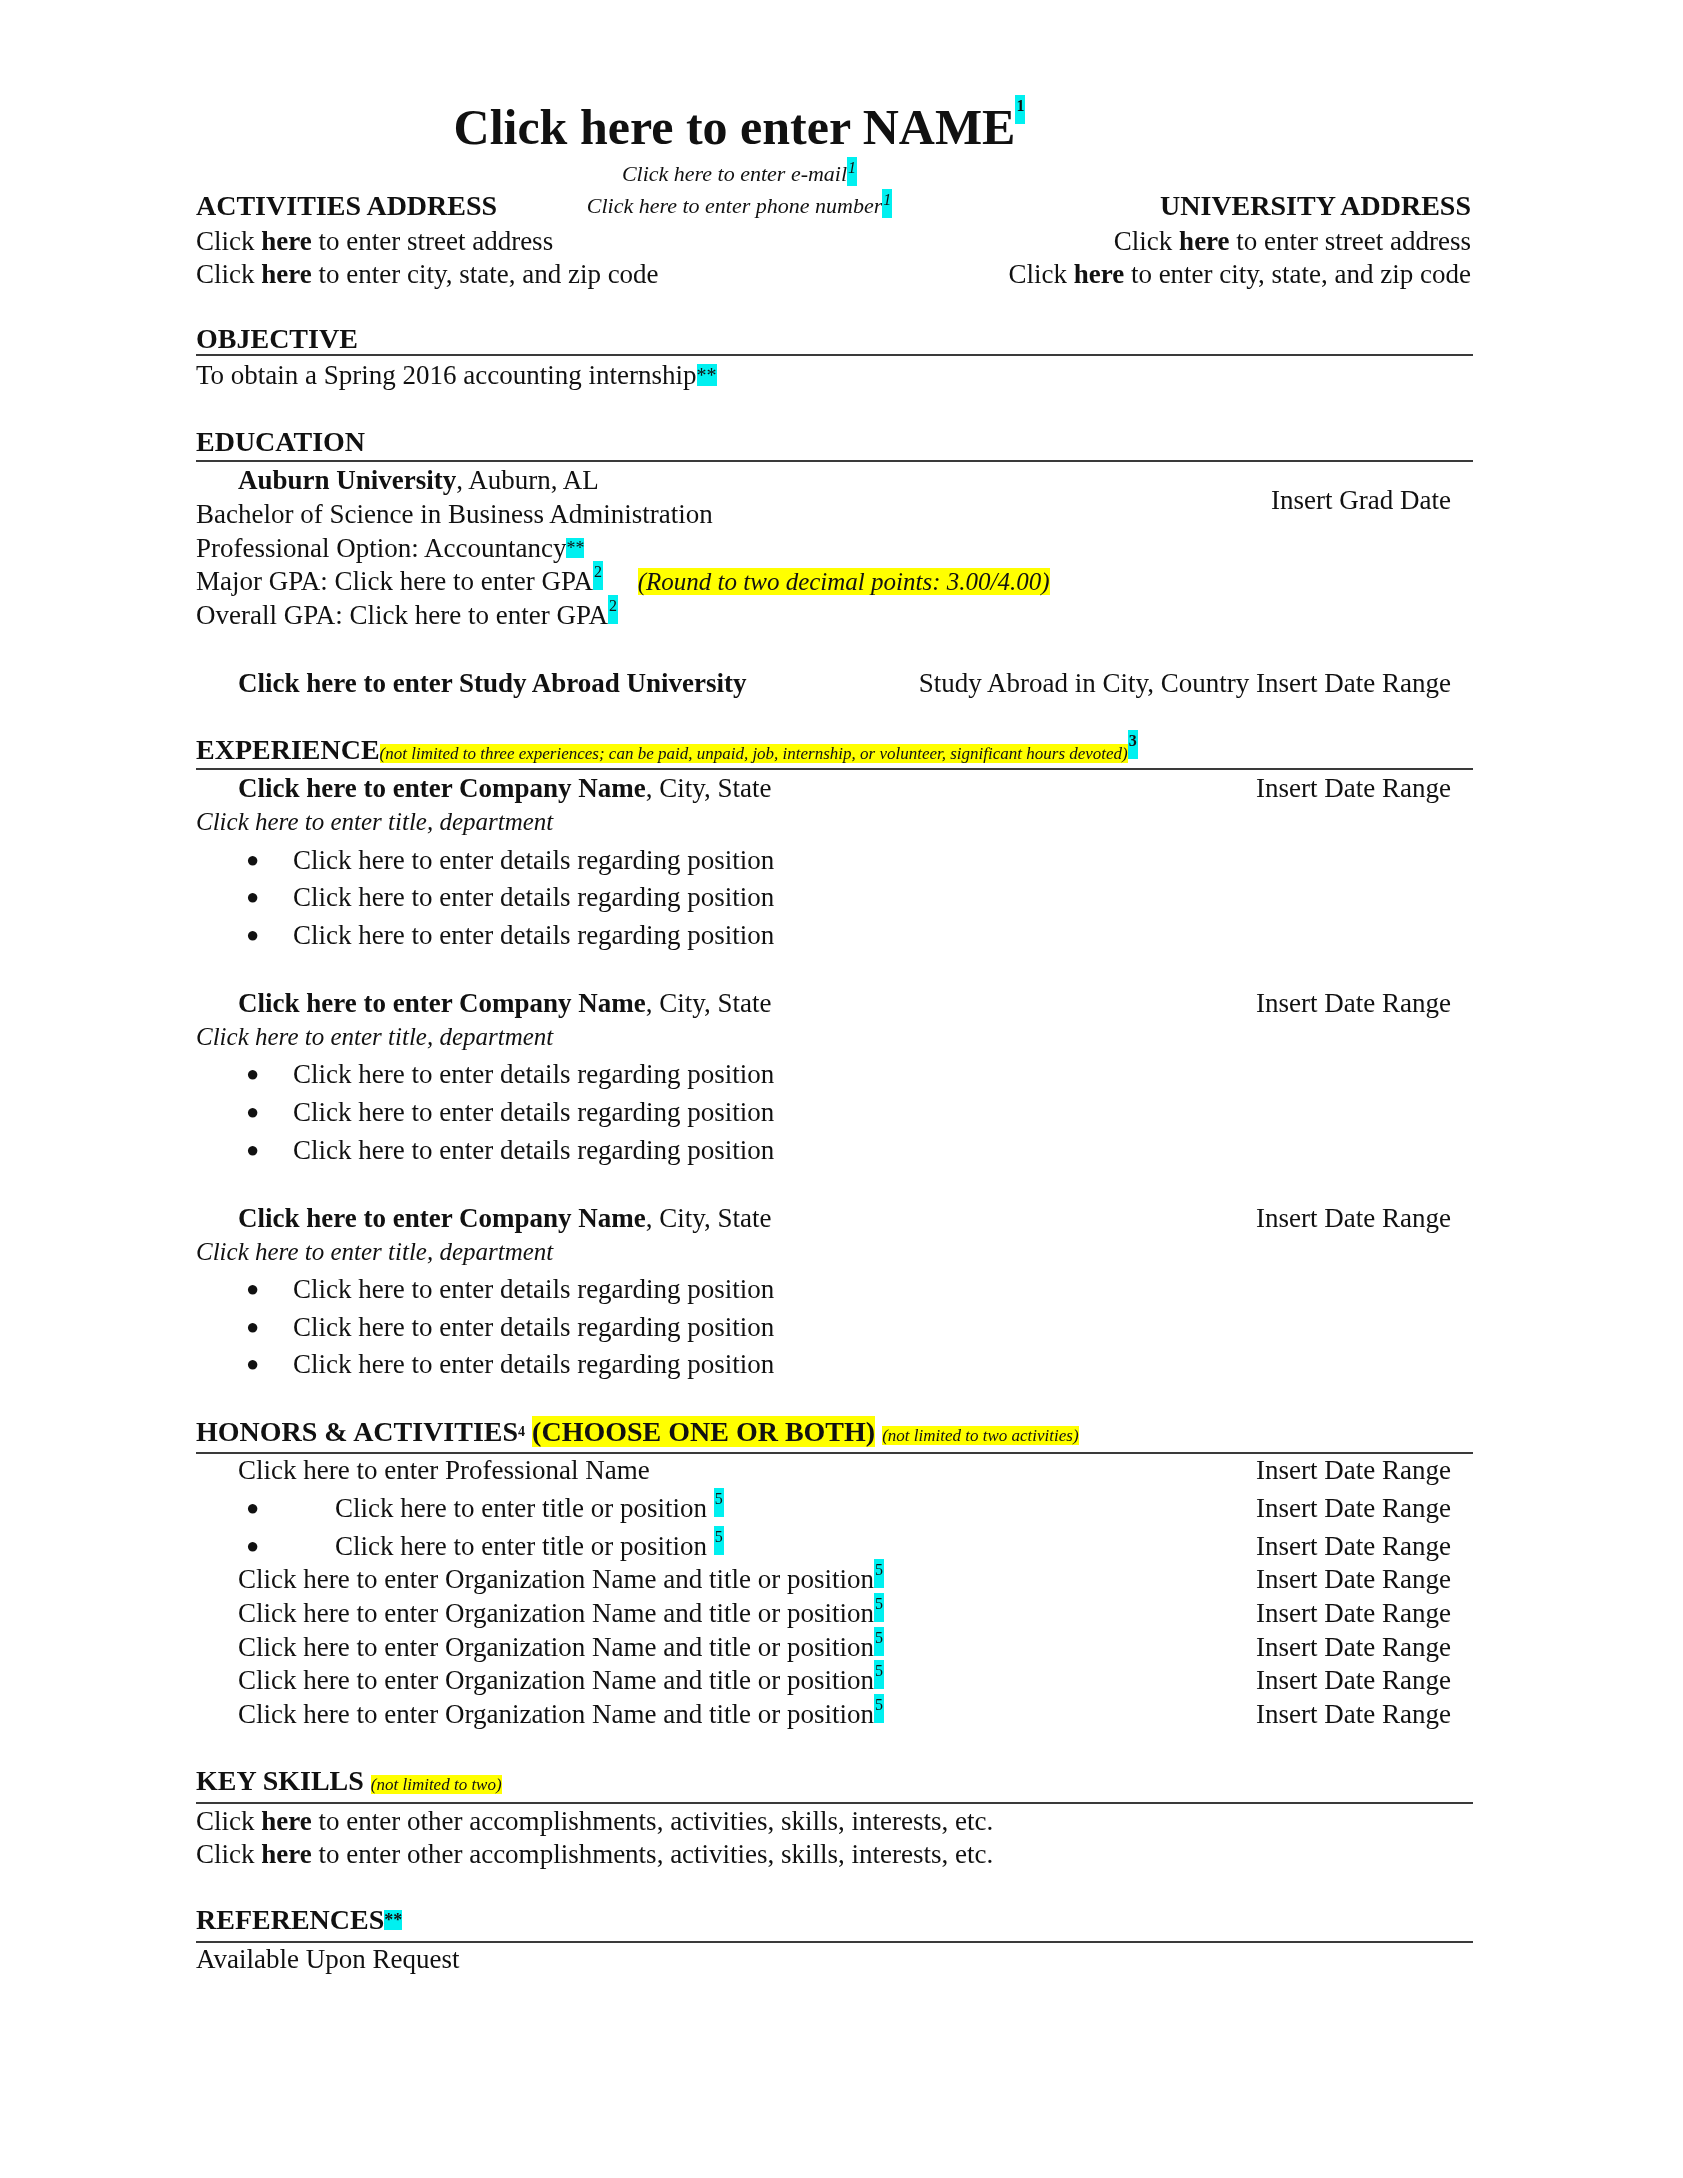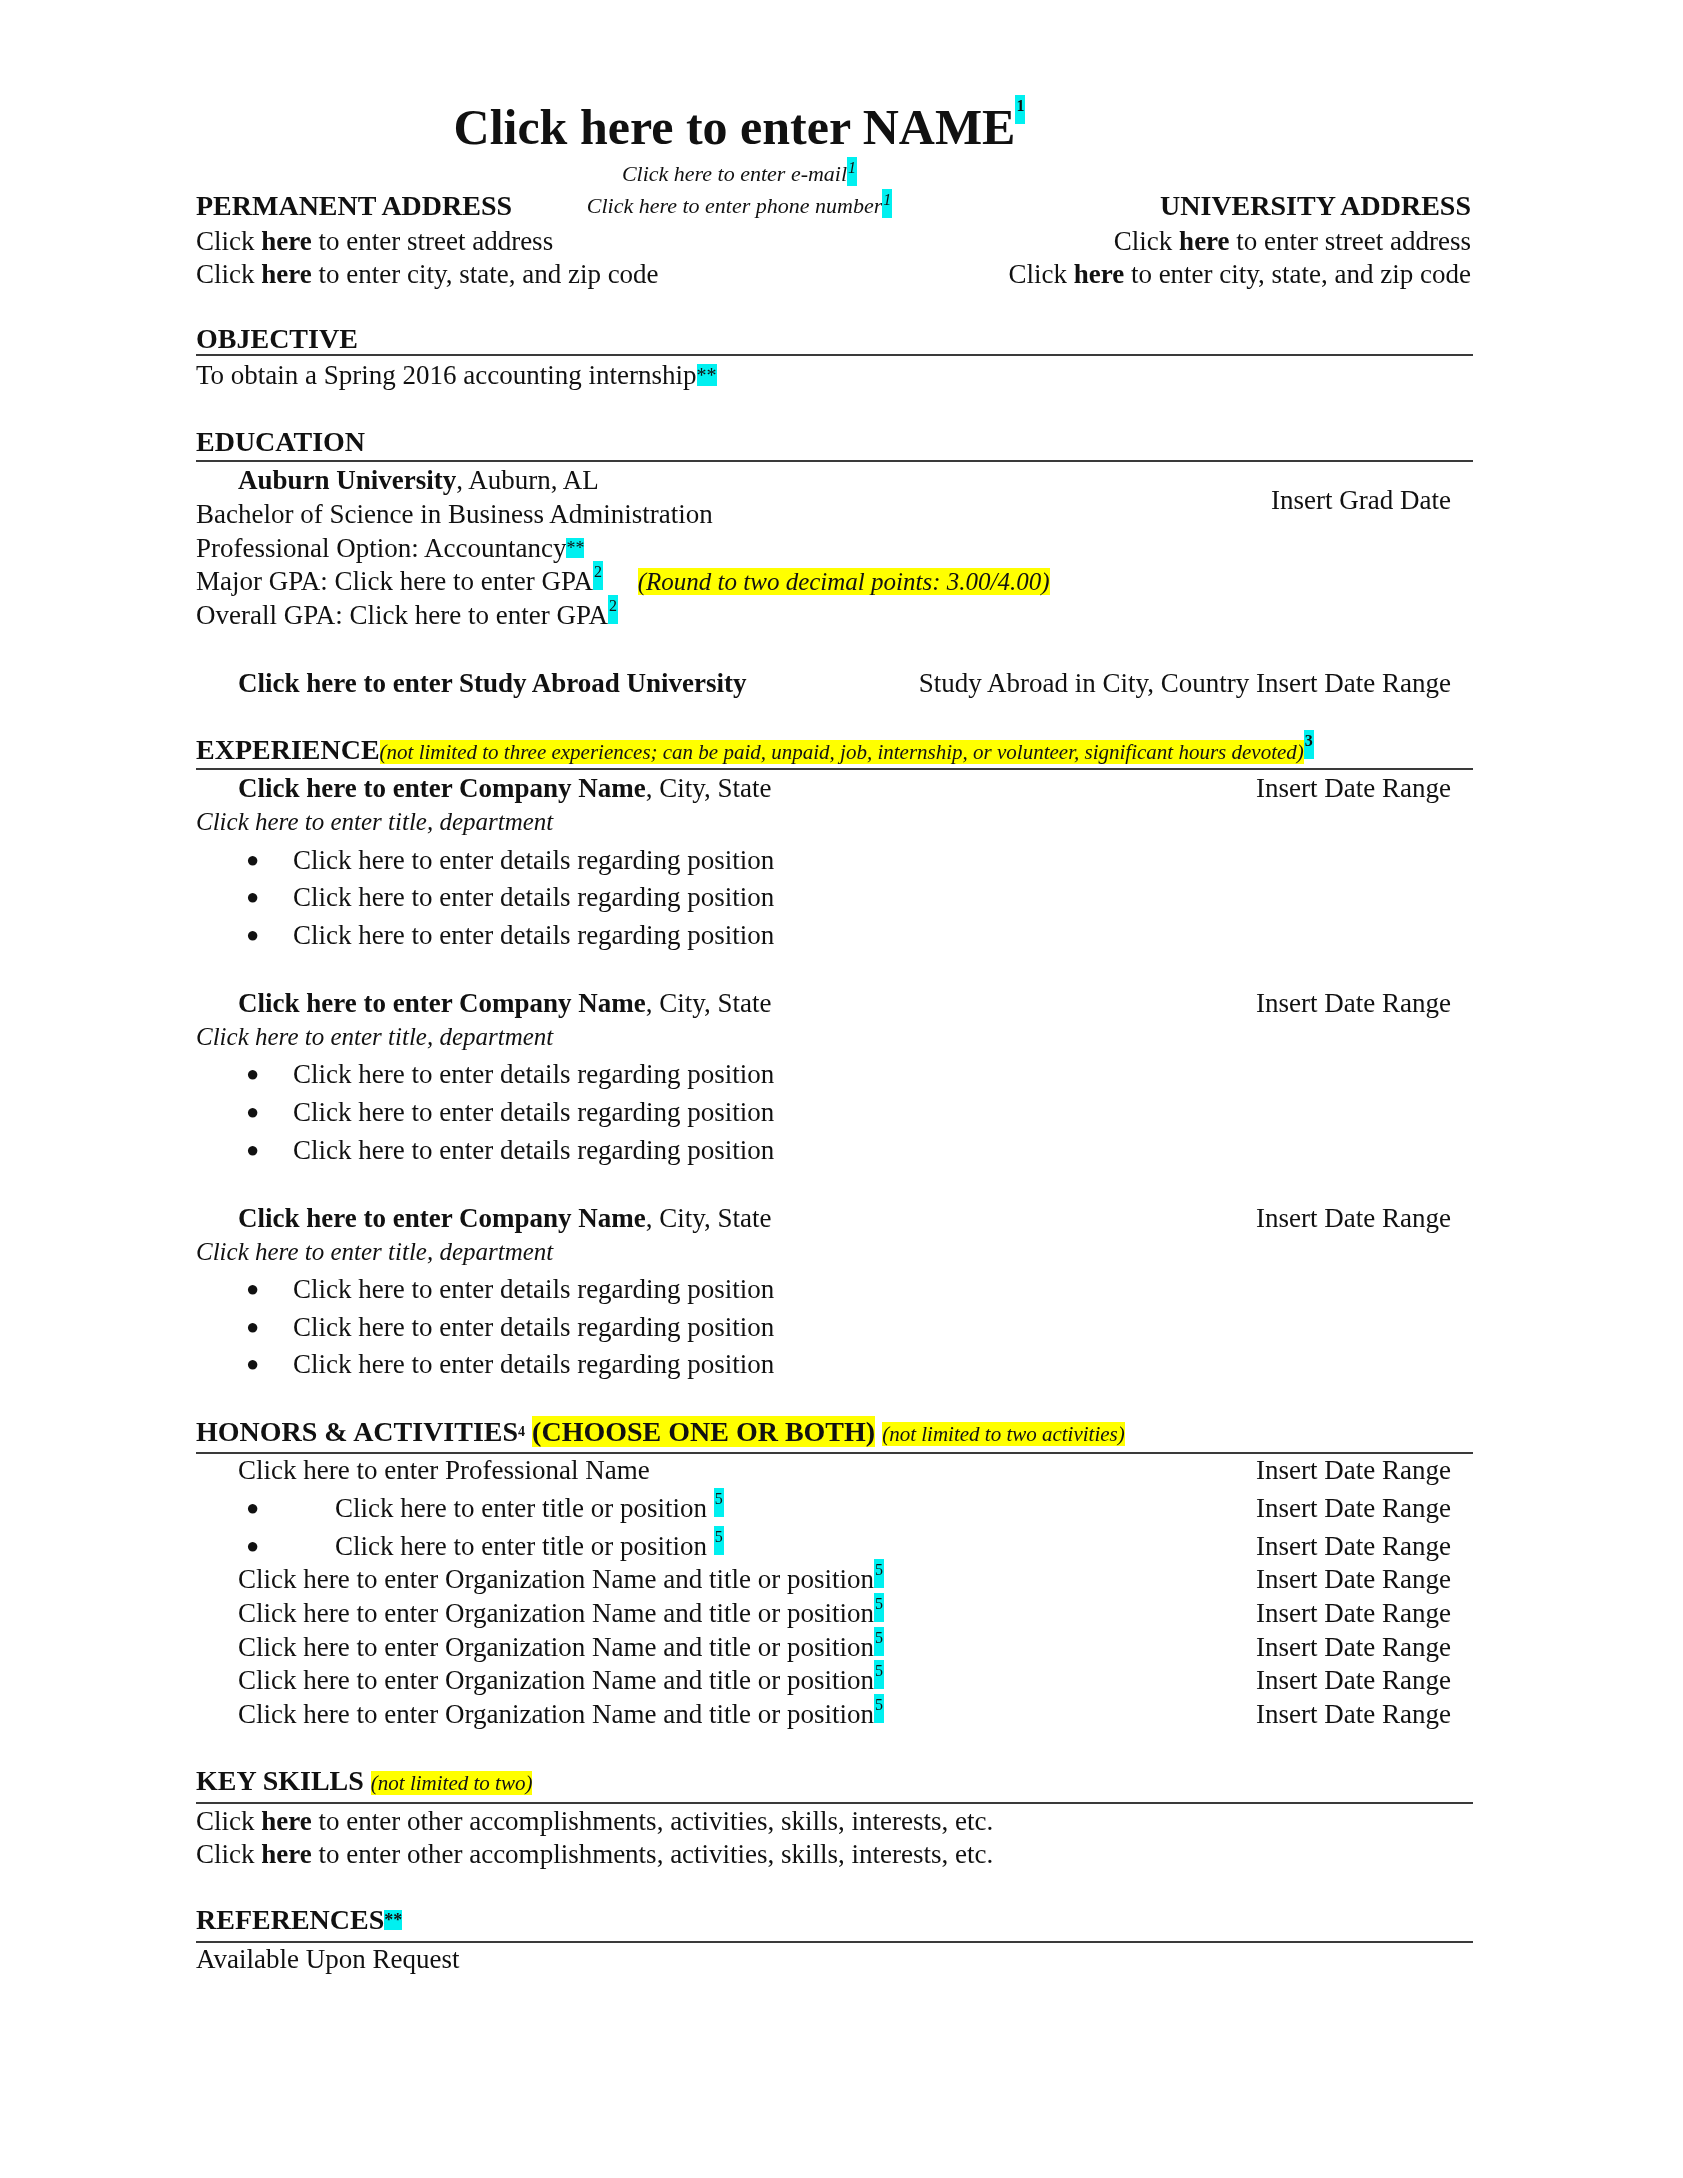--- a/index.html
+++ b/index.html
@@ -12,41 +12,41 @@
   .left { left: 196px; }
   .right { right: 212px; text-align: right; }
   .center { left: 0; width: 1479px; text-align: center; }
   .name { font-size: 50px; line-height: 59px; font-weight: bold; }
   .contact { font-size: 22px; line-height: 28px; font-style: italic; }
   .sechead { font-size: 28px; line-height: 34px; font-weight: bold; }
   .rule { position: absolute; left: 196px; width: 1277px; height: 2px; background: #3a3a3a; }
   .cyan { background: #00f0f0; }
   .yellow { background: #ffff00; }
   sup.fn { font-size: 16px; vertical-align: top; line-height: 1; padding: 2px 1px 10px 1px; }
-  .note-ital { font-style: italic; font-weight: normal; font-size: 21px; margin-top: 21px; }
+  .note-ital { font-style: italic; font-weight: normal; font-size: 17px; margin-top: 21px; }
   .bullet { position: absolute; left: 246px; font-size: 22px; line-height: 34px; }
   .bul-text { left: 293px; }
   .row { position: absolute; left: 196px; width: 1263px; height: 34px; }
   .row .l { position: absolute; left: 0; top: 0; white-space: nowrap; margin-left: 42px; }
   .row .r { position: absolute; right: 0; top: 0; white-space: nowrap; }
 </style>
 </head>
 <body>
 
 <div class="abs center name" style="top:98px;">
   <span>Click here to enter NAME</span><sup class="fn cyan">1</sup>
 </div>
 <div class="abs center contact" style="top:160px;">
   <span>Click here to enter e-mail</span><sup class="fn cyan">1</sup>
 </div>
 <div class="abs center contact" style="top:192px;">
   <span>Click here to enter phone number</span><sup class="fn cyan">1</sup>
 </div>
 
-<div class="abs left sechead" style="top:189px;">PERMANENT ADDRESS</div>
+<div class="abs left sechead" style="top:189px;">ACTIVITIES ADDRESS</div>
 <div class="abs left txt" style="top:224px;">
   <span>Click </span><span class="b">here</span><span> to enter street address</span>
 </div>
 <div class="abs left txt" style="top:257px;">
   <span>Click </span><span class="b">here</span><span> to enter city, state, and zip code</span>
 </div>
 
 <div class="abs right sechead" style="top:189px;">UNIVERSITY ADDRESS</div>
 <div class="abs right txt" style="top:224px;">
   <span>Click </span><span class="b">here</span><span> to enter street address</span>

